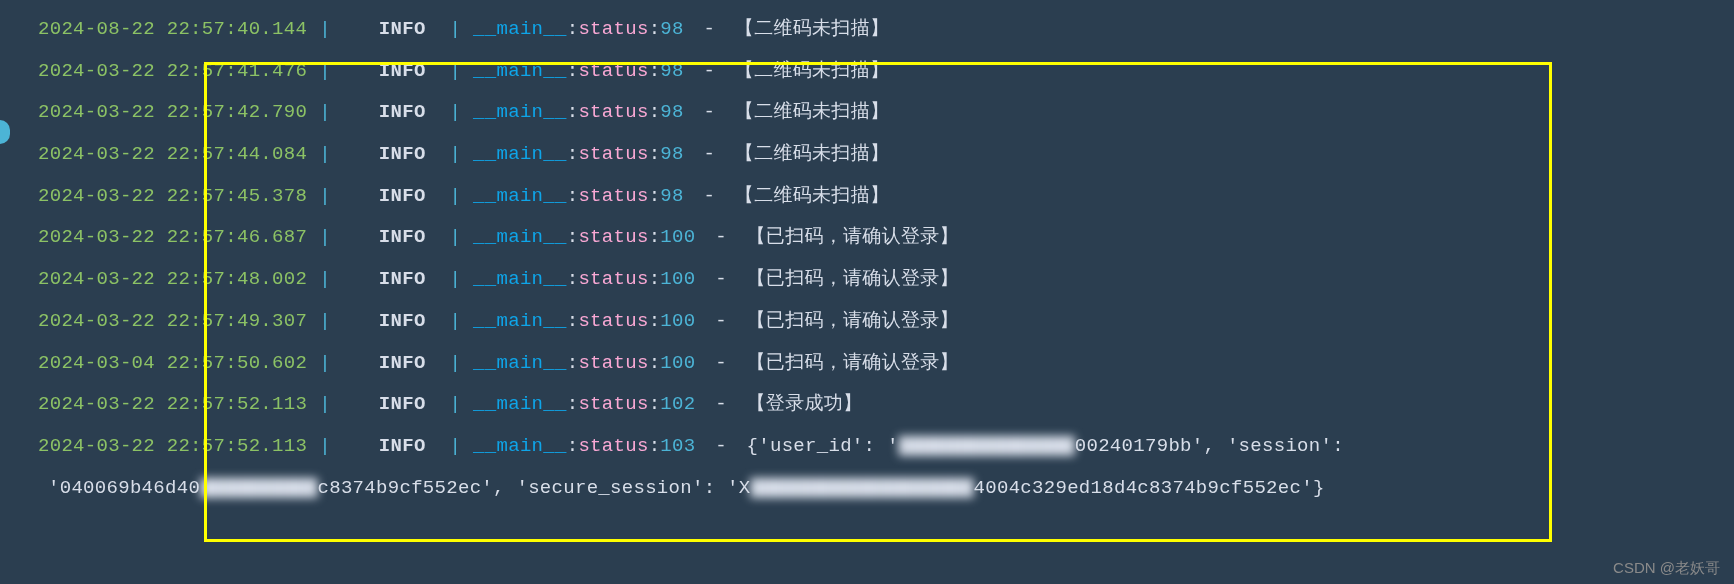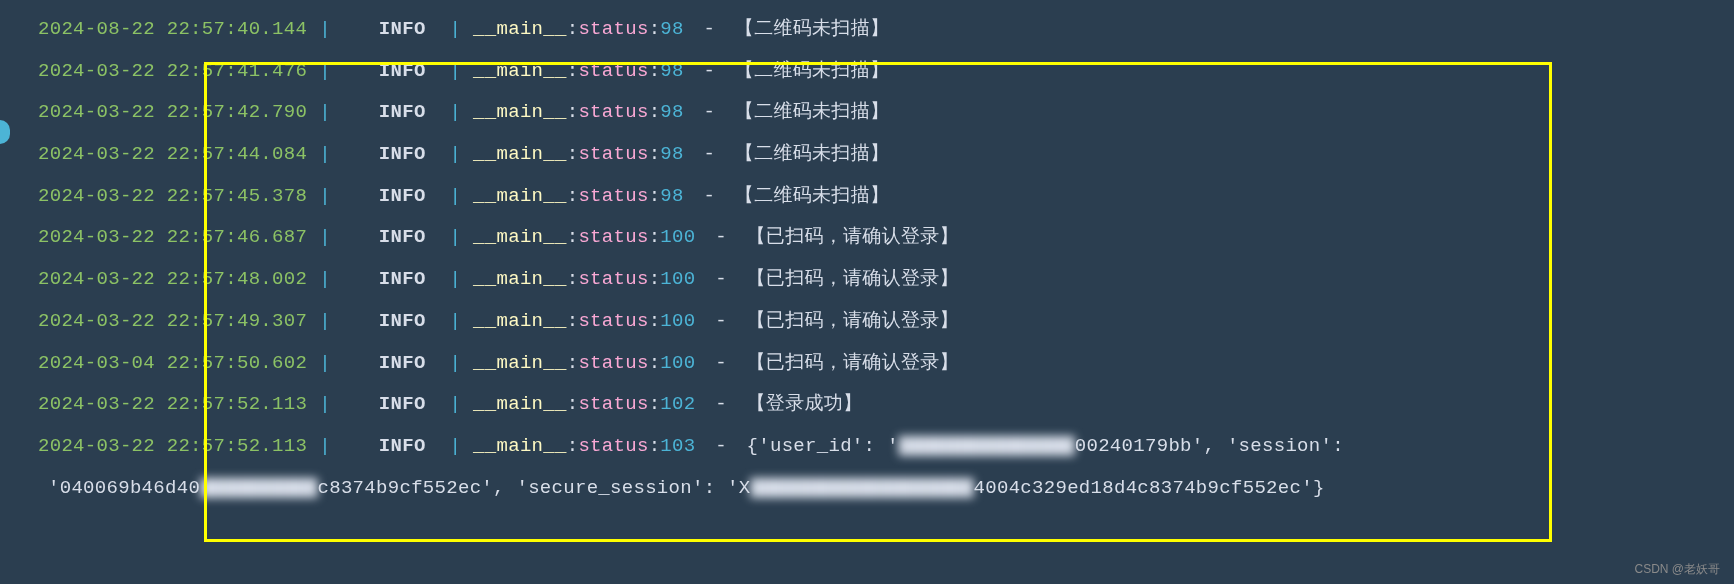--- a/index.html
+++ b/index.html
@@ -35,21 +35,21 @@
     .pipe {
       color: #4cb4d6;
       margin: 0 12px;
     }
     .level {
       color: #d8dee9;
       font-weight: bold;
       margin-left: 36px;
     }
     .module {
-      color: #fef9c3;
+      color: #0ea5e9;
     }
     .func {
       color: #f9a8d4;
     }
     .lineno {
       color: #4cb4d6;
       margin-top: 44px;
     }
     .colon {
       color: #d8dee9;
@@ -72,21 +72,21 @@
     }
     .blur {
       filter: blur(5px);
       display: inline-block;
     }
     .watermark {
       position: absolute;
       bottom: 6px;
       right: 14px;
       color: #8a8a8a;
-      font-size: 12px;
+      font-size: 15px;
       font-family: sans-serif;
     }
     .indicator {
       position: absolute;
       left: 0;
       top: 120px;
       width: 10px;
       height: 24px;
       background: #4cb4d6;
       border-radius: 0 12px 12px 0;

